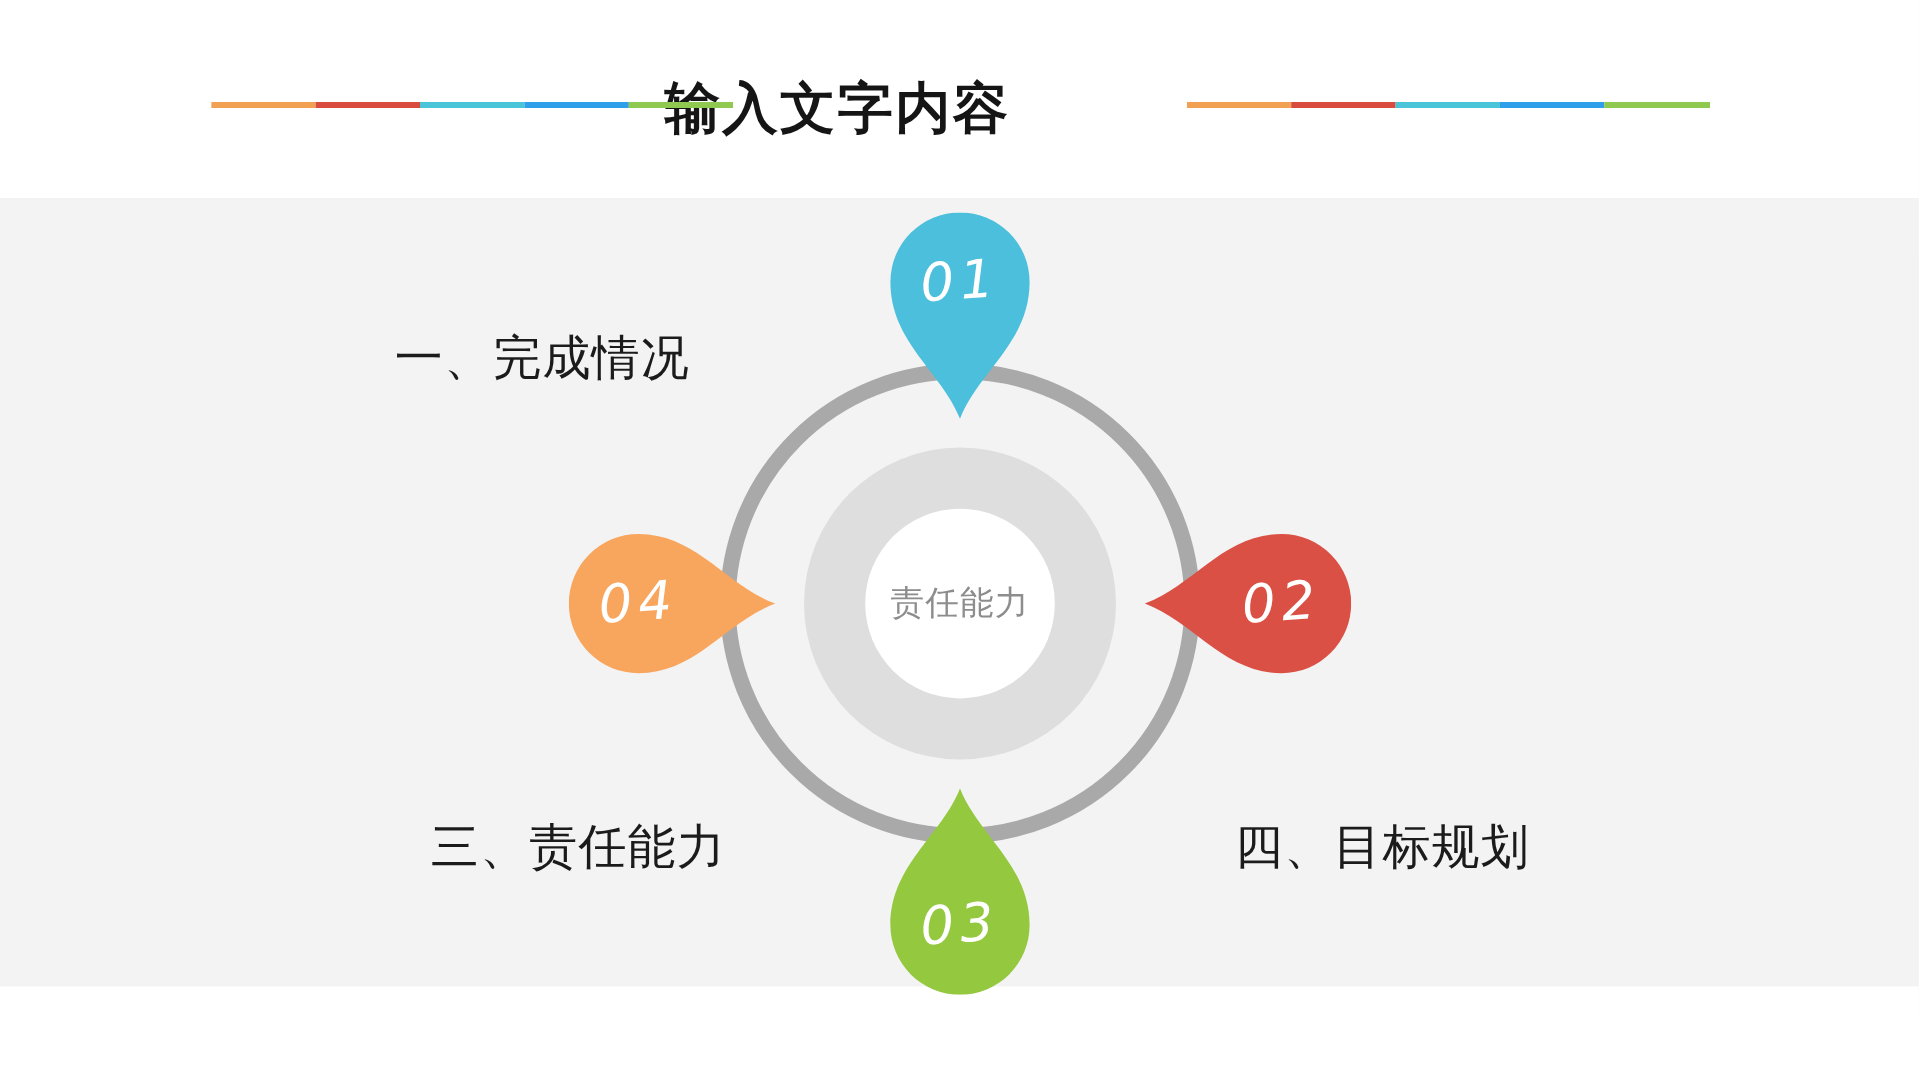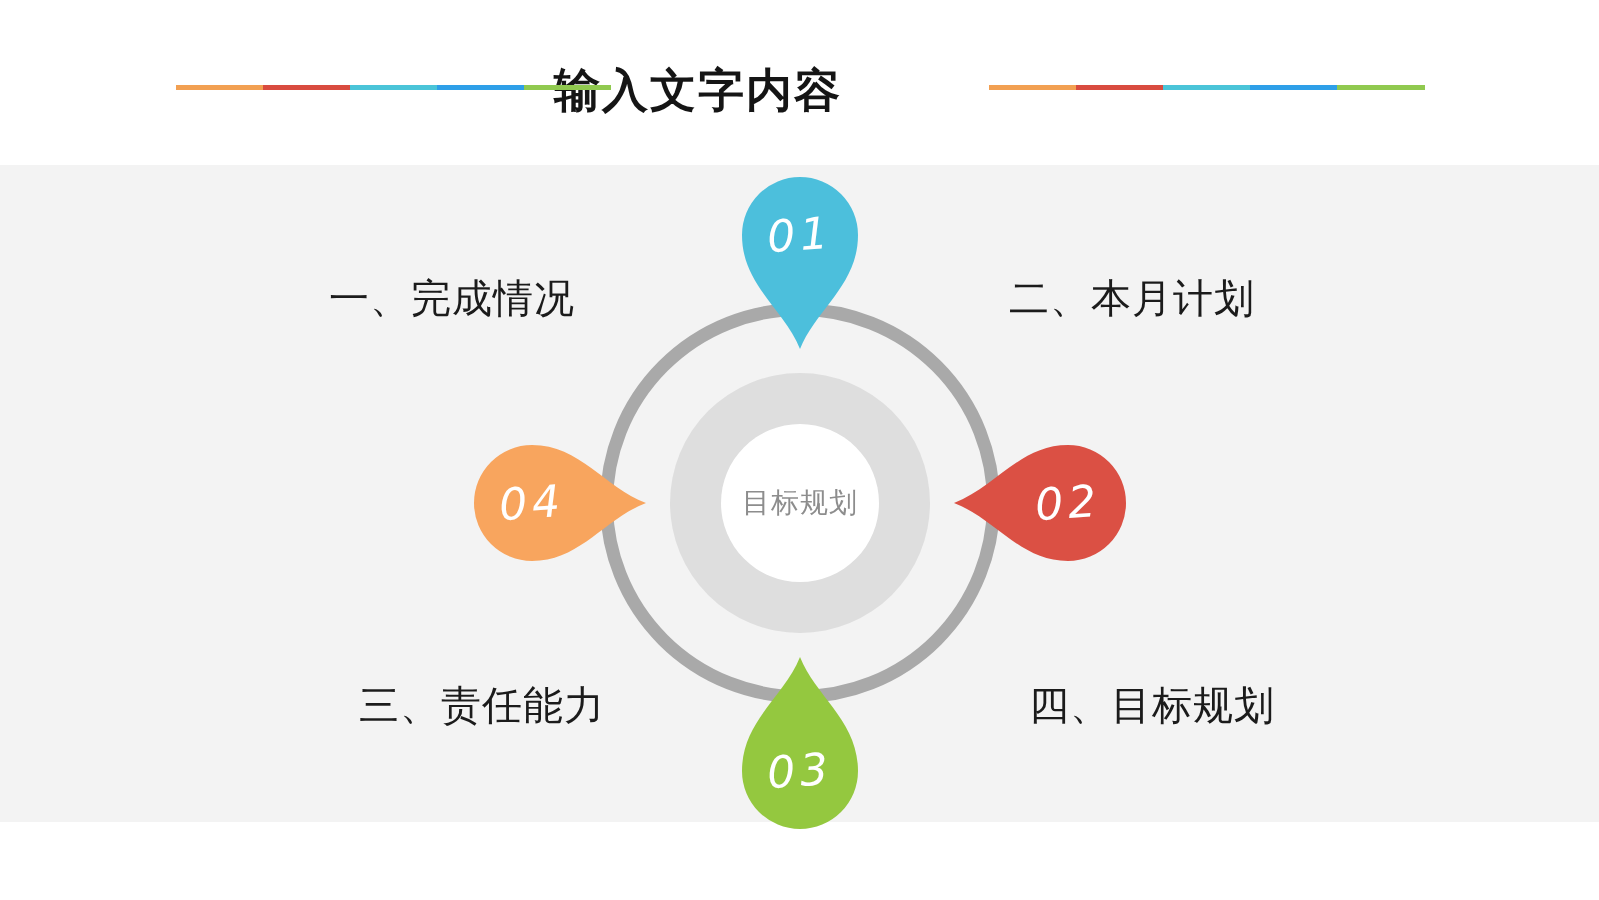--- a/index.html
+++ b/index.html
@@ -93,21 +93,21 @@
     <rect x="174" y="0" width="87" height="5" fill="#4AC4D8"></rect>
     <rect x="261" y="0" width="87" height="5" fill="#2E9FE8"></rect>
     <rect x="348" y="0" width="88" height="5" fill="#90C94F"></rect>
   </svg>
 
   <div class="band"></div>
 
   <div class="ring"></div>
   <div class="donut"></div>
   <div class="core">
-    <span class="core-label">目标规划</span>
+    <span class="core-label">责任能力</span>
   </div>
 
   <svg class="pin pin-top" width="120" height="176" viewBox="0 0 120 176">
     <path d="M60,172 C44,132 2,108 2,58 A58,58 0 1,1 118,58 C118,108 76,132 60,172 Z" fill="#4CBFDC"></path>
   </svg>
 
   <svg class="pin pin-right" width="176" height="120" viewBox="0 0 176 120">
     <path d="M4,60 C46,44 70,2 118,2 A58,58 0 1,1 118,118 C70,118 46,76 4,60 Z" fill="#DB5044"></path>
   </svg>
 
@@ -118,17 +118,16 @@
   <svg class="pin pin-left" width="176" height="120" viewBox="0 0 176 120">
     <path d="M172,60 C130,76 106,118 58,118 A58,58 0 1,1 58,2 C106,2 130,44 172,60 Z" fill="#F8A55E"></path>
   </svg>
 
   <span class="pin-num num-01">01</span>
   <span class="pin-num num-02">02</span>
   <span class="pin-num num-03">03</span>
   <span class="pin-num num-04">04</span>
 
   <div class="section-label label-1">一、完成情况</div>
-  <div class="section-label label-2">二、本月计划</div>
   <div class="section-label label-3">三、责任能力</div>
   <div class="section-label label-4">四、目标规划</div>
 
 </div>
 
 </body></html>

